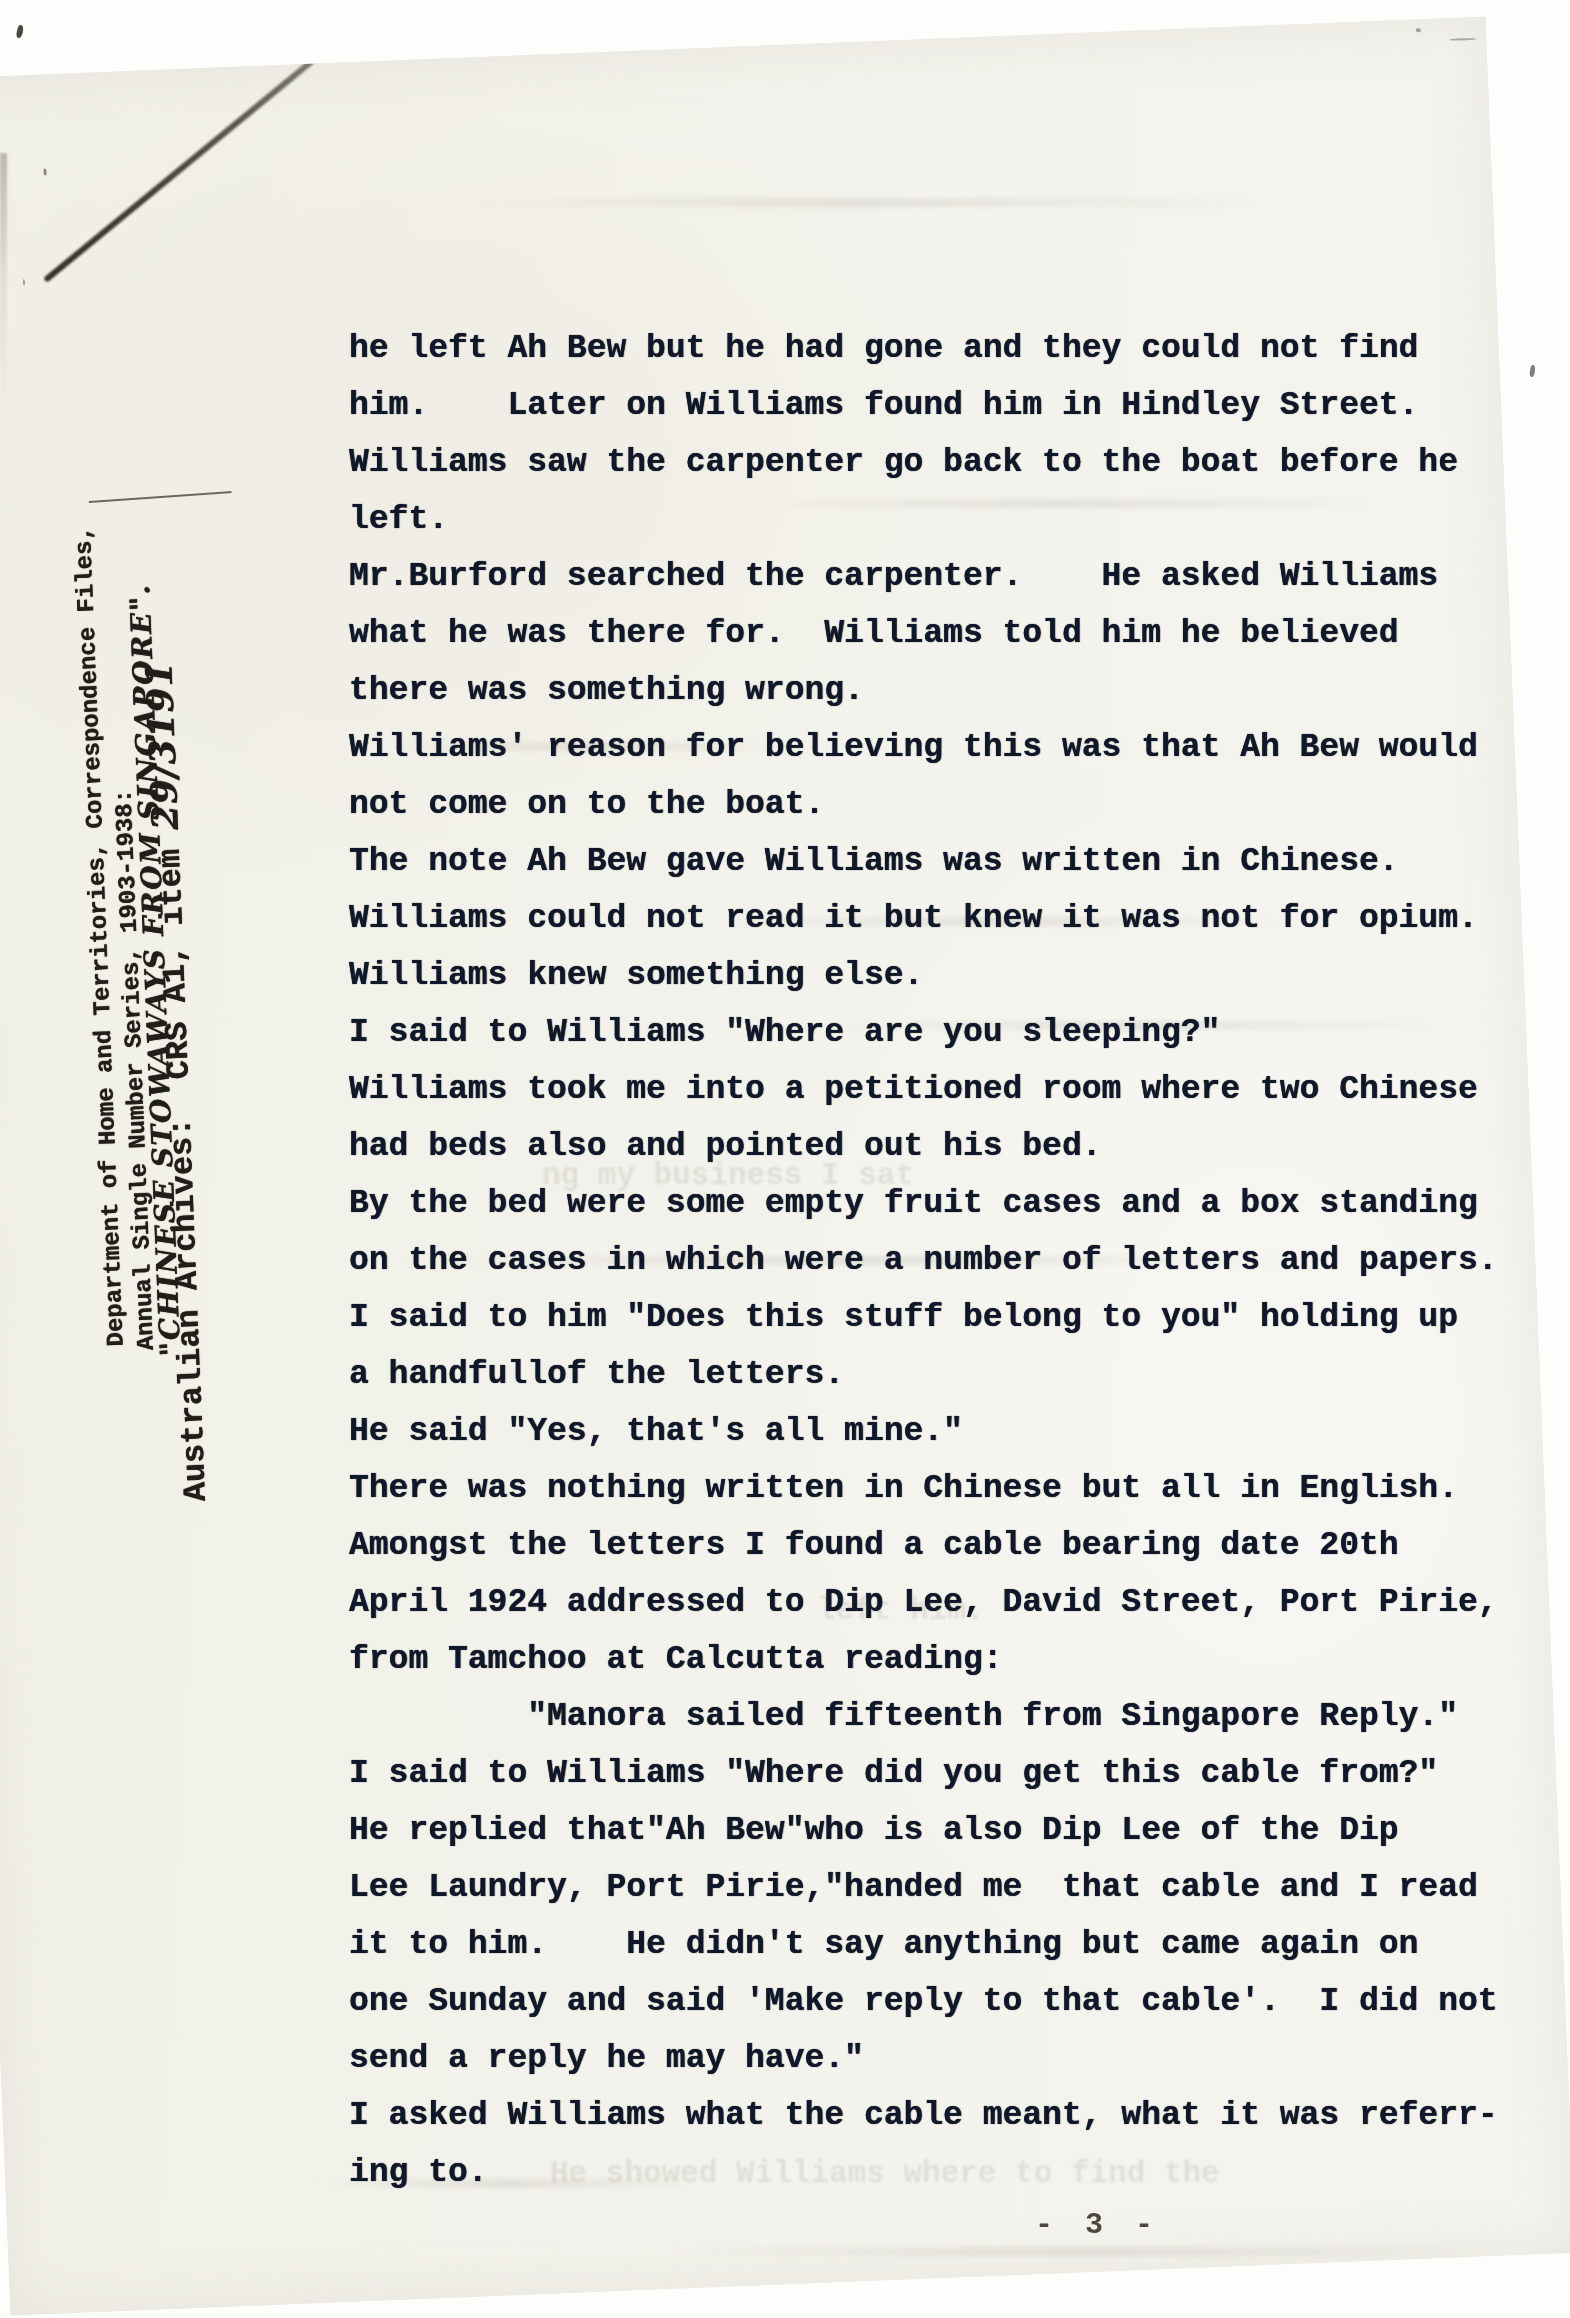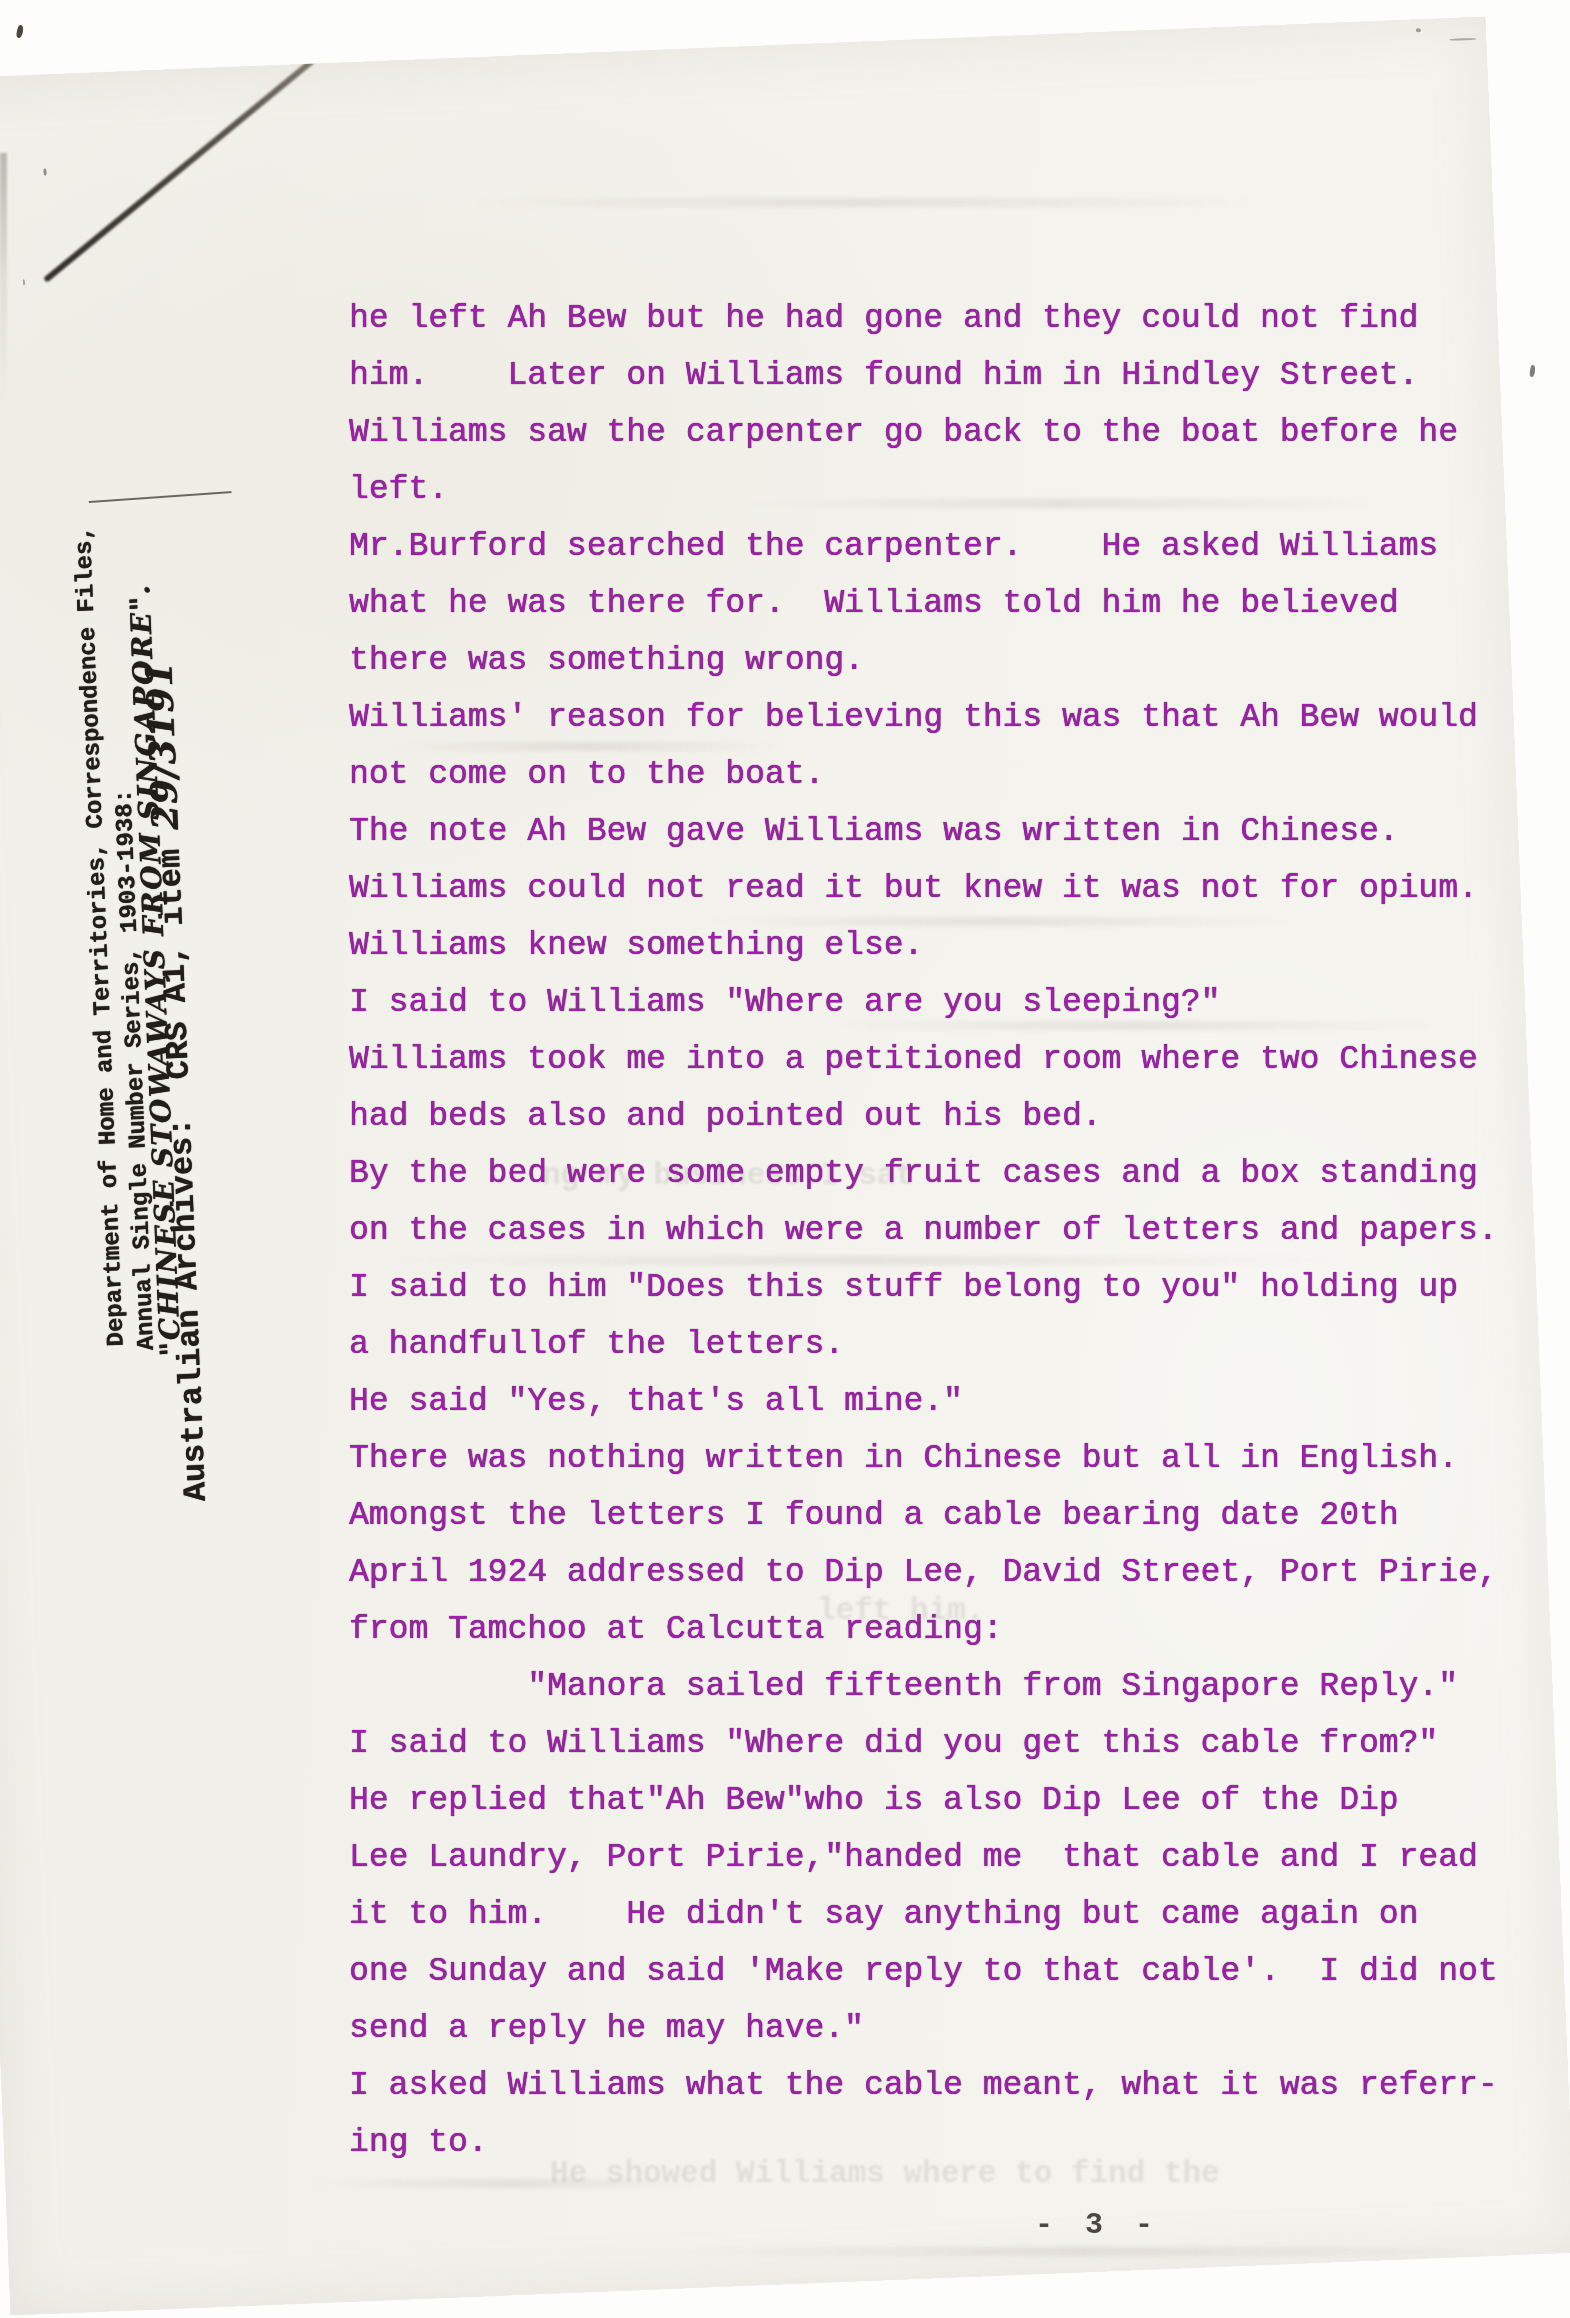--- a/index.html
+++ b/index.html
@@ -35,22 +35,22 @@
   #sb3{left:217px;top:1250px;line-height:36px;font-size:28px;
        font-family:"DejaVu Serif",serif;font-style:italic;letter-spacing:1.6px;}
   #sb4{left:239px;top:1387px;line-height:41px;font-size:32px;}
   .hand{font-family:"DejaVu Serif",serif;font-style:italic;font-size:36px;
         letter-spacing:0.8px;}
 
   
   .speck{position:absolute;background:#2c2823;border-radius:40% 60% 50% 50%;}
 
   
-  #body-text{position:absolute;left:349px;top:290px;white-space:pre;
-             font-weight:400;font-size:33px;line-height:57px;color:#a21caf;
+  #body-text{position:absolute;left:349px;top:320px;white-space:pre;
+             font-weight:700;font-size:33px;line-height:57px;color:#0f172a;
              text-shadow:0 0 0.9px rgba(24,20,15,.85), 0.6px 0.3px 0.9px rgba(24,20,15,.38);}
   .typed-line{height:57px;}
 
   #page-num{position:absolute;left:1035px;top:2208px;font-weight:700;font-size:30px;
             letter-spacing:7px;color:#2e2a24;opacity:.85;filter:blur(0.3px);white-space:pre;}
 
   
   .ghost{position:absolute;font-weight:700;font-size:31px;line-height:1;
          color:#7d7970;opacity:.16;filter:blur(1.3px);white-space:pre;}
   #ghost1{left:542px;top:1160px;}

